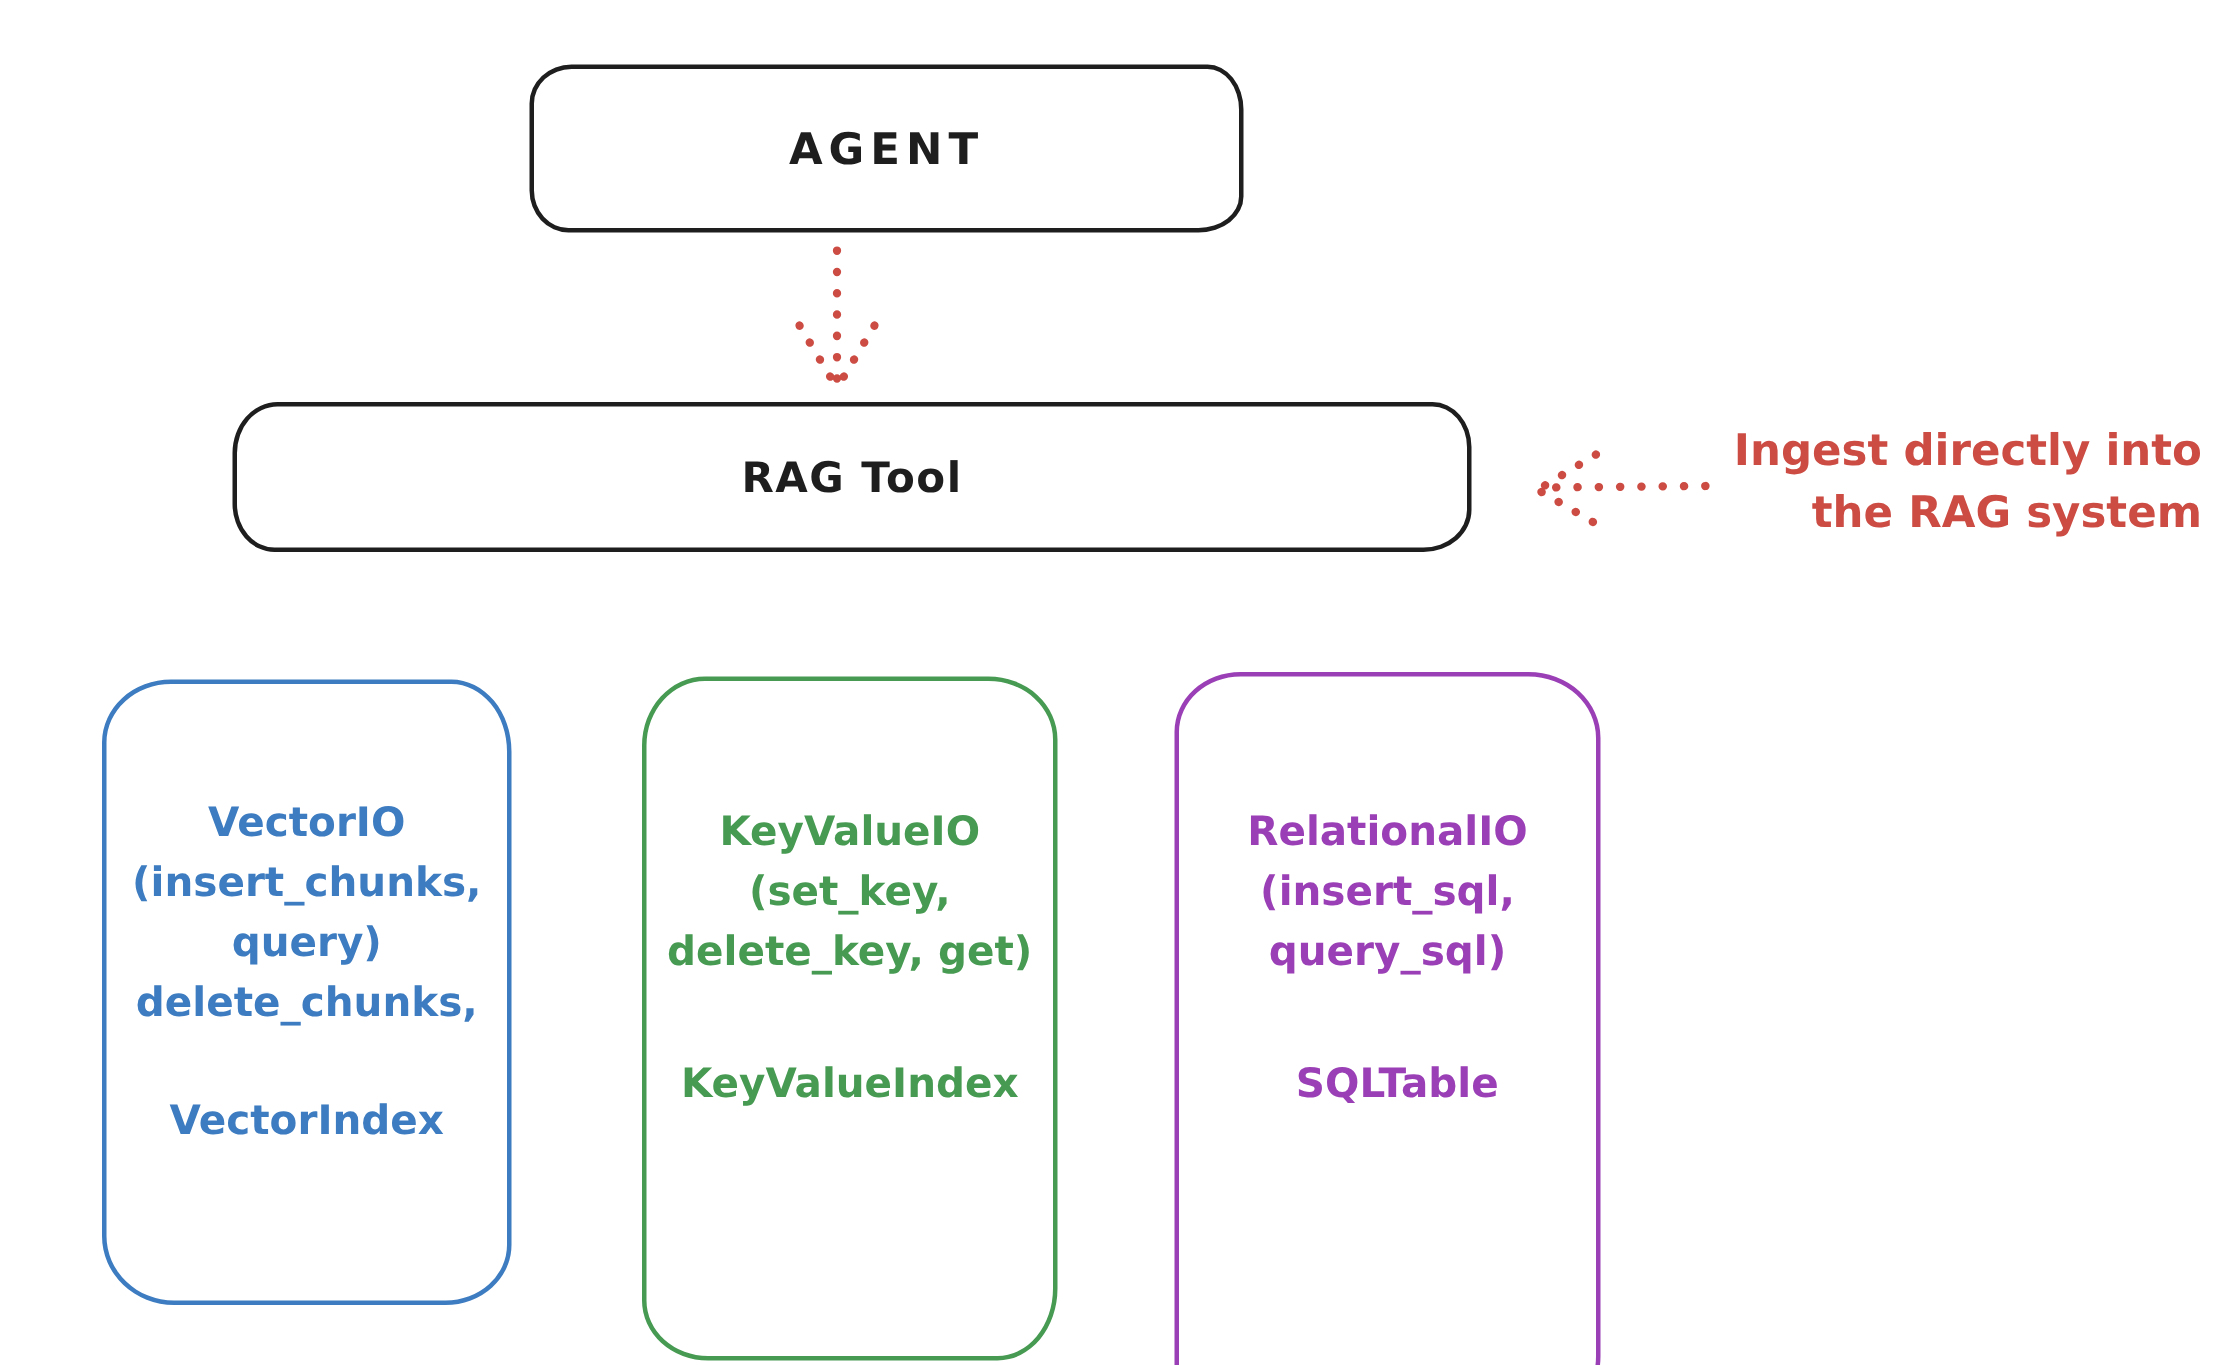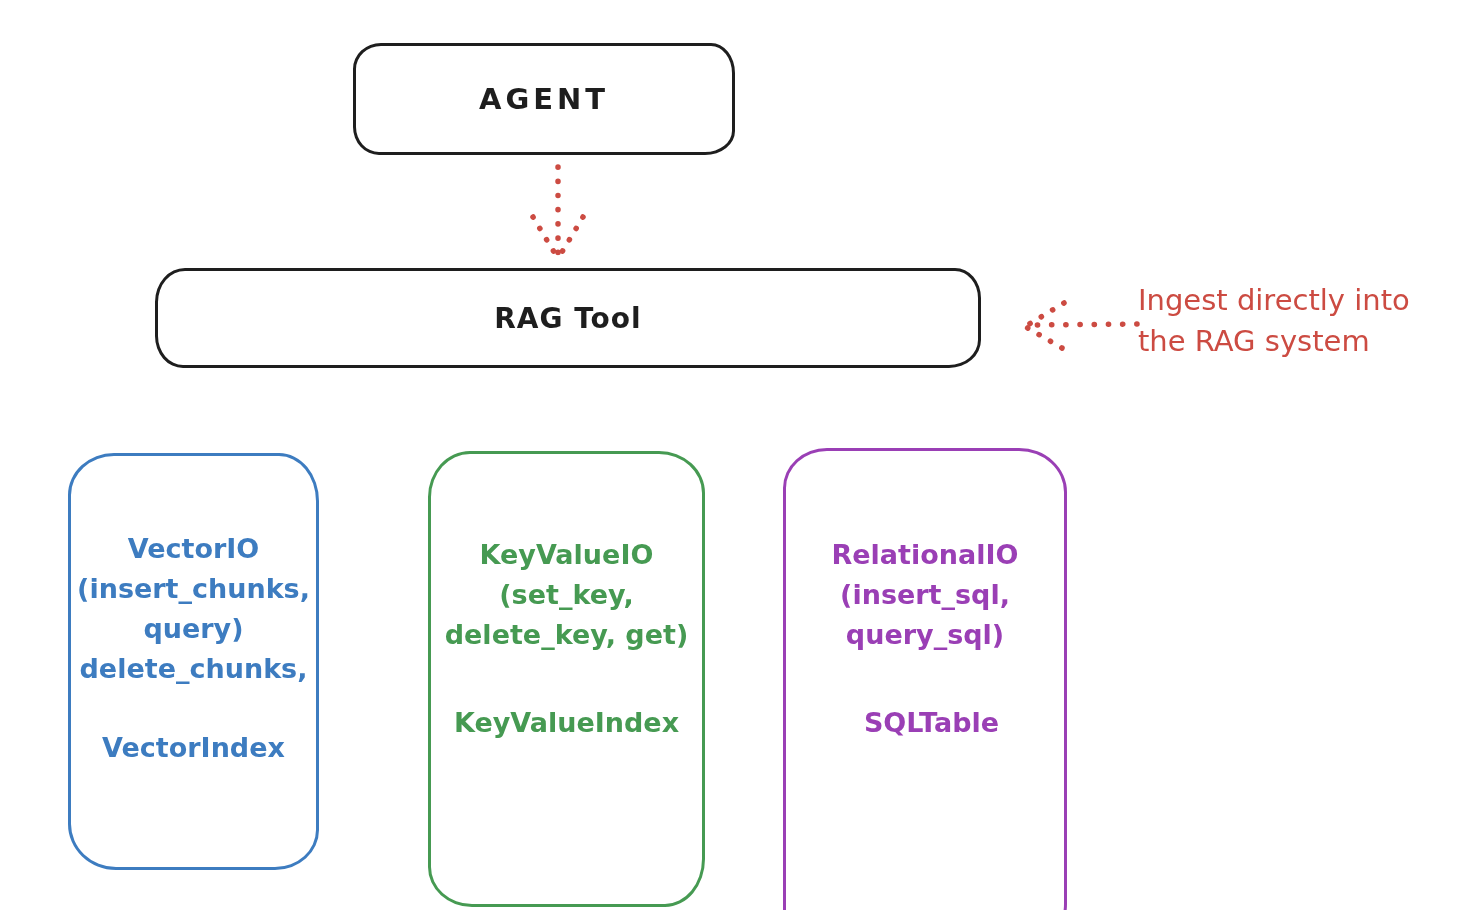--- a/index.html
+++ b/index.html
@@ -13,41 +13,41 @@
   }
   
   .node{
     position:absolute;
     background:#ffffff;
     border:3.5px solid var(--stroke,#1e1e1e);
     display:flex;align-items:center;justify-content:center;
     box-sizing:border-box;
   }
   #agent-box{
-    left:353px;top:43px;width:382px;height:112px;
+    left:353px;top:43px;width:476px;height:112px;
     border-radius:28px 24px 30px 26px / 26px 30px 24px 28px;
     font-size:29px;font-weight:700;letter-spacing:4px;
   }
   #rag-tool-box{
     left:155px;top:268px;width:826px;height:100px;
     border-radius:30px 26px 32px 28px / 34px 30px 28px 32px;
     font-size:28px;font-weight:600;letter-spacing:1px;
   }
   .card{
     position:absolute;
     background:#ffffff;
     border:3.5px solid;
     box-sizing:border-box;
     text-align:center;
     font-size:27px;font-weight:600;line-height:40px;
   }
   .card .io-lines{position:absolute;left:-10px;right:-10px;}
   .card .index-label{position:absolute;left:0;right:0;}
   #vector-card{
-    left:68px;top:453px;width:251px;height:417px;
+    left:68px;top:453px;width:273px;height:417px;
     border-color:var(--blue);color:var(--blue);
     border-radius:46px 40px 44px 48px / 42px 48px 40px 46px;
   }
   #vector-card .io-lines{top:73px;}
   #vector-card .index-label{top:272px;}
   #keyvalue-card{
     left:428px;top:451px;width:277px;height:456px;
     border-color:var(--green);color:var(--green);
     border-radius:42px 46px 40px 44px / 46px 42px 48px 40px;
   }
@@ -57,23 +57,23 @@
     left:783px;top:448px;width:284px;height:504px;
     border-color:var(--purple);color:var(--purple);
     border-radius:44px 48px 42px 46px / 40px 44px 48px 42px;
   }
   #relational-card .io-lines{top:84px;}
   #relational-card .index-label{top:252px;margin-left:13px;}
   
   #ingest-note{
     position:absolute;
     left:1138px;top:280px;width:330px;
-    text-align:left;
+    text-align:right;
     color:var(--red);
-    font-size:29px;font-weight:400;line-height:41px;
+    font-size:29px;font-weight:700;line-height:41px;
   }
   
   #arrow-layer{
     position:absolute;left:0;top:0;width:1484px;height:910px;
     pointer-events:none;
   }
   .dotted-arrow{
     stroke:var(--red);
     stroke-width:5.5;
     stroke-linecap:round;

